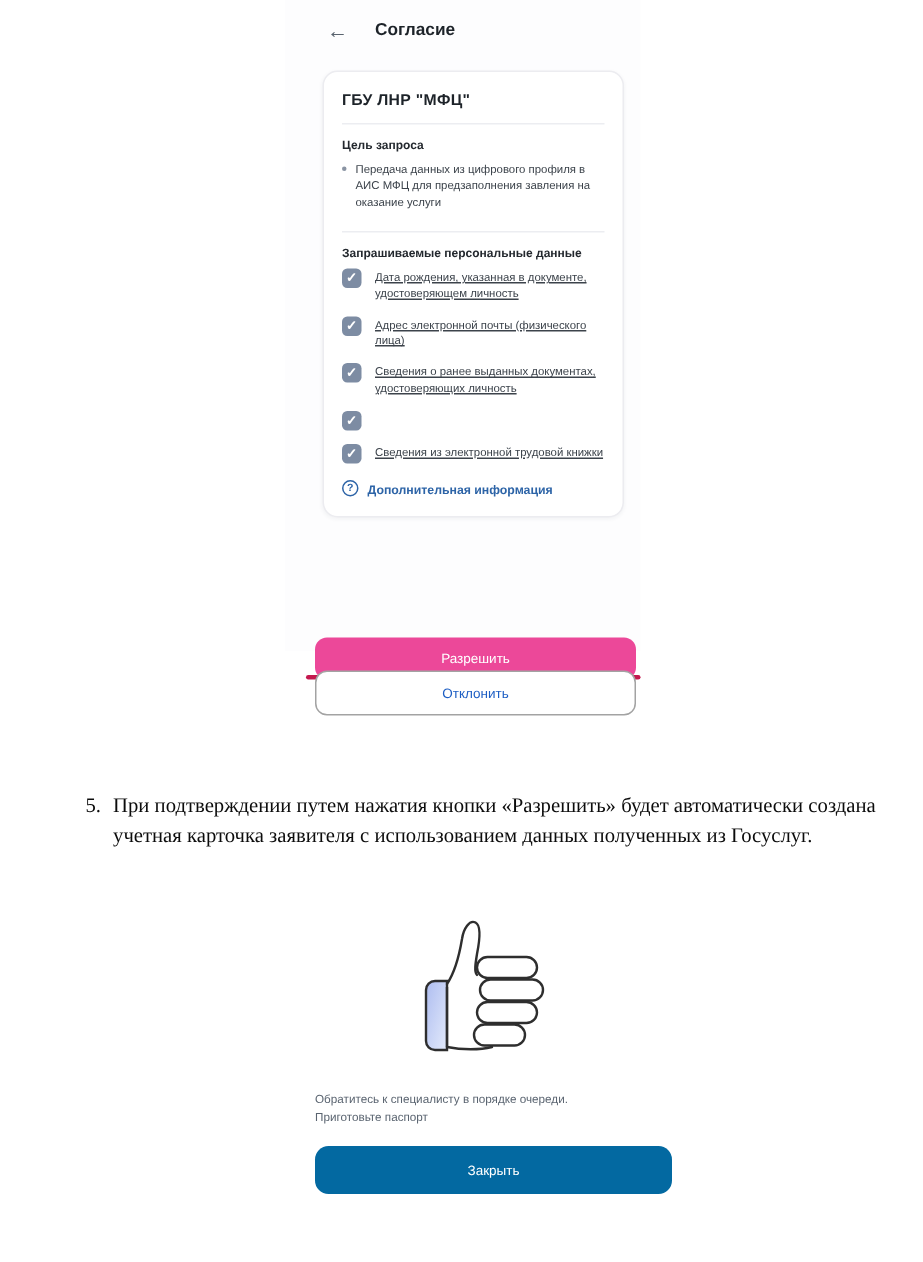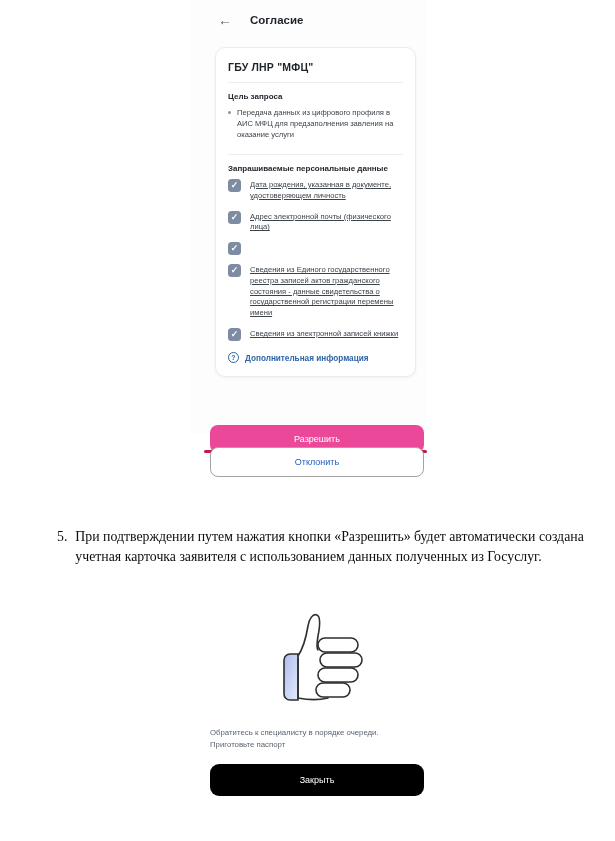--- a/index.html
+++ b/index.html
@@ -71,22 +71,22 @@
   .para-text { flex:1 1 auto; }
 
   
   .shot2 { position:absolute; left:210px; top:608px; width:216px; height:232px; background:#ffffff; }
   .thumb-wrap { position:absolute; left:50%; top:2px; transform:translateX(-50%); }
   .shot2-title { position:absolute; left:0; top:98px; width:100%; text-align:center;
     font-size:11px; font-weight:bold; color:#1d2329; }
   .shot2-sub { position:absolute; left:0; top:119px; width:100%; 
     font-size:7.8px; line-height:1.5; color:#5a6470; }
   .btn-close {
-    position:absolute; left:0; top:156px; width:214px; height:32px;
-    background:#000000; border:none; border-radius:9px;
+    position:absolute; left:0; top:156px; width:238px; height:32px;
+    background:#0369a1; border:none; border-radius:9px;
     color:#ffffff; font-size:9px; font-family:"Liberation Sans", sans-serif;
     display:flex; align-items:center; justify-content:center; cursor:pointer;
   }
 </style>
 </head>
 <body>
 
 <div class="page">
 
   <div class="shot1">
@@ -111,28 +111,28 @@
       <div class="chk-row">
         <span class="chk">✓</span>
         <span class="chk-label">Дата рождения, указанная в документе, удостоверяющем личность</span>
       </div>
       <div class="chk-row">
         <span class="chk">✓</span>
         <span class="chk-label">Адрес электронной почты (физического лица)</span>
       </div>
       <div class="chk-row">
         <span class="chk">✓</span>
+        <span class="chk-label">Сведения о ранее выданных документах, удостоверяющих личность</span>
       </div>
       <div class="chk-row">
         <span class="chk">✓</span>
-        <span class="chk-label">Сведения из Единого государственного реестра записей актов гражданского состояния - данные свидетельства о государственной регистрации перемены имени</span>
       </div>
       <div class="chk-row">
         <span class="chk">✓</span>
-        <span class="chk-label">Сведения из электронной записей книжки</span>
+        <span class="chk-label">Сведения из электронной трудовой книжки</span>
       </div>
 
       <div class="more-info">
         <span class="q-icon">?</span>
         <span class="more-info-label">Дополнительная информация</span>
       </div>
     </div>
   </div>
 
   <button class="btn-allow">Разрешить</button>

